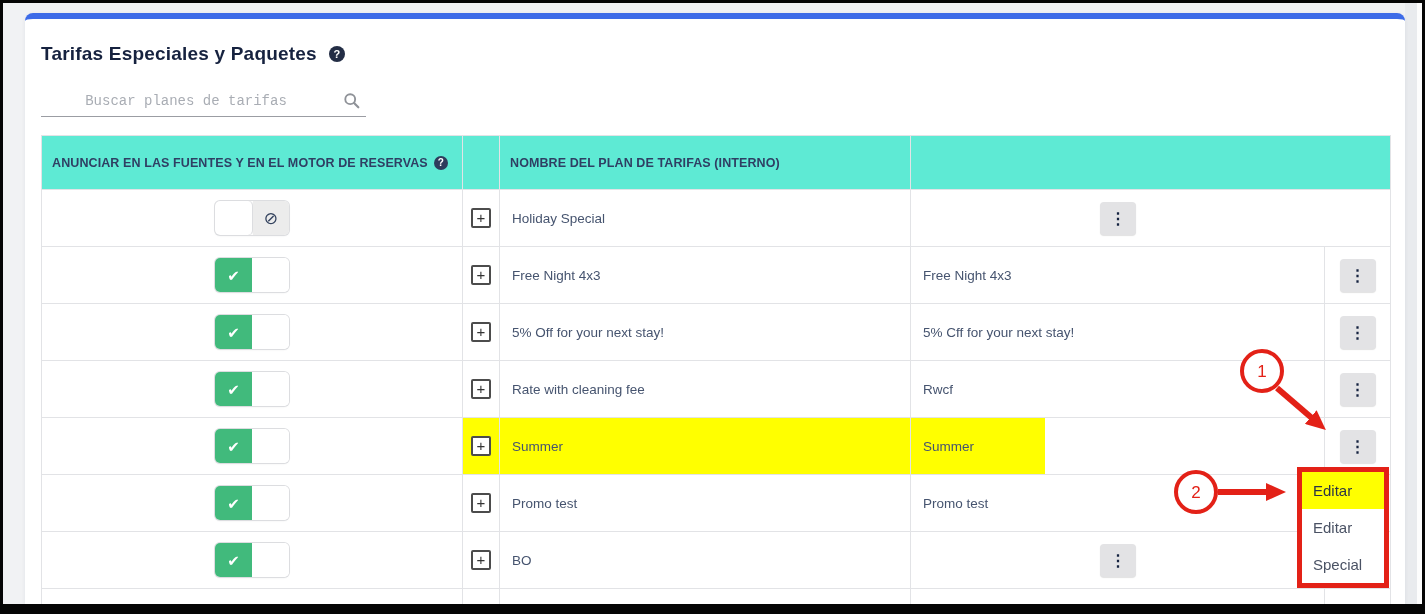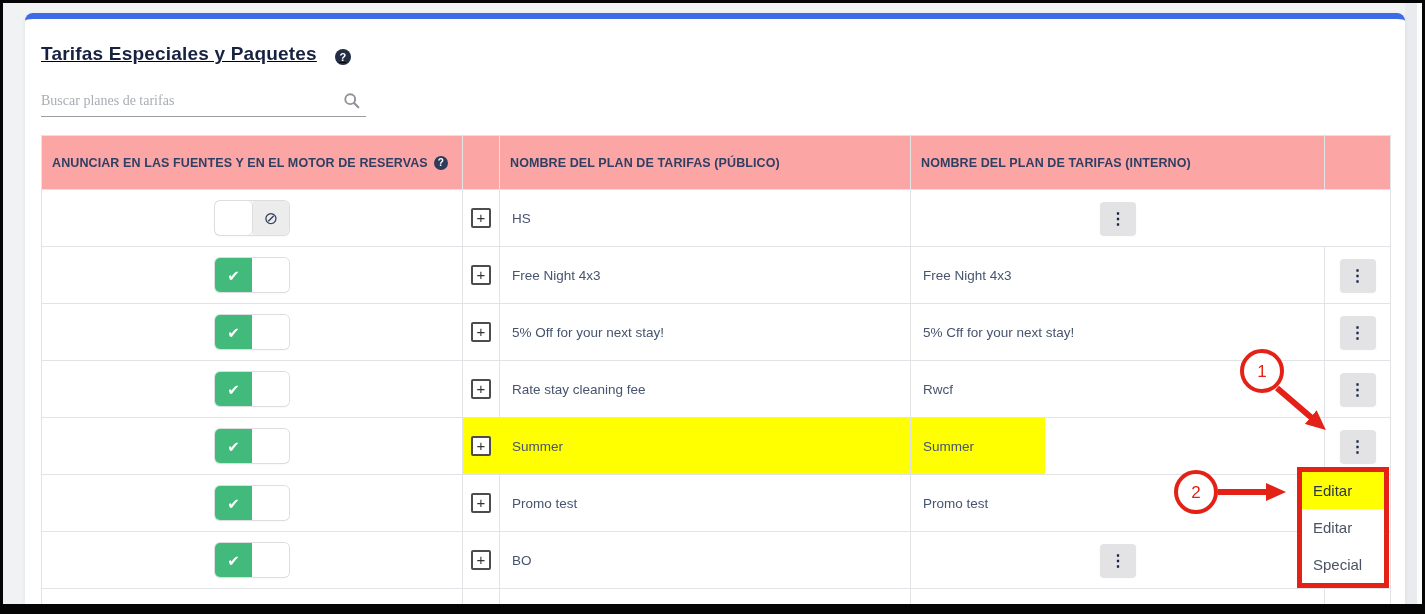--- a/index.html
+++ b/index.html
@@ -8,35 +8,35 @@
   }
   *{margin:0;padding:0;box-sizing:border-box;}
   body{font-family:"Liberation Sans","DejaVu Sans",sans-serif;background:#fff;}
   .frame{position:relative;width:1425px;height:614px;border:3px solid #050505;
     border-bottom-width:10px;background:#f1f2f4;overflow:hidden;}
   .scroll-track{position:absolute;top:0;bottom:0;right:5px;width:12px;background:#e9ebee;}
   .window-edge{position:absolute;top:0;bottom:0;right:0;width:5px;background:#fdfdfd;}
   .card{position:absolute;left:22px;top:10px;width:1380px;height:591px;background:#fff;
     border-top:6px solid var(--accent);border-radius:8px 8px 0 0;overflow:hidden;
     box-shadow:0 1px 4px rgba(30,40,70,.07);}
-  .title-row{display:flex;align-items:flex-end;gap:18px;margin:24px 0 0 16px;text-decoration:underline;}
+  .title-row{display:flex;align-items:center;gap:12px;margin:24px 0 0 16px;}
   .page-title{font-size:19px;font-weight:700;color:var(--navy);letter-spacing:.2px;}
   .help{display:inline-flex;align-items:center;justify-content:center;width:16px;height:16px;
     border-radius:50%;background:#232d45;color:#fff;font-size:11px;font-weight:700;cursor:pointer;}
   .help.small{width:14px;height:14px;font-size:10px;background:#2e3c5c;margin-left:6px;flex:0 0 auto;}
   .search-wrap{position:relative;width:325px;margin:22px 0 0 16px;height:30px;
     border-bottom:1px solid #9b9da3;}
   .search-input{width:290px;height:28px;border:none;outline:none;font-size:14px;color:#3b82f6;
-    font-family:Liberation Serif, serif;background:transparent;}
+    font-family:Liberation Mono, monospace;background:transparent;text-align:center;}
   .search-input::placeholder{color:#a9adb4;}
   .search-icon{position:absolute;right:6px;top:5px;width:17px;height:17px;}
   .rate-table{margin:18px 0 0 16px;width:1350px;border:1px solid var(--border);border-bottom:none;
     font-size:13.5px;color:var(--cell-text);}
   .thead,.trow{display:grid;grid-template-columns:421px 37px 411px 414px 65px;}
-  .thead{background:#fca5a5;height:54px;border-bottom:1px solid var(--border);}
+  .thead{background:#5eead4;height:54px;border-bottom:1px solid var(--border);}
   .th{display:flex;align-items:center;padding:0 10px;font-size:12.5px;font-weight:700;
     color:#2f3f63;letter-spacing:.1px;border-right:1px solid var(--border);white-space:nowrap;overflow:hidden;}
   .th:last-child{border-right:none;}
   .trow{height:57px;border-bottom:1px solid var(--border);background:#fff;}
   .trow.partial{height:20px;}
   .td{display:flex;align-items:center;border-right:1px solid var(--border);padding:0 10px;overflow:hidden;}
   .td:last-child{border-right:none;}
   .td.center{justify-content:center;padding:0;}
   .td.name{padding-left:12px;}
   .trow.hl .cell-expand,.trow.hl .cell-public{background:var(--yellow);}
@@ -91,38 +91,37 @@
       </svg>
     </div>
 
     <div class="rate-table">
       <div class="thead">
         <div class="th">
           <span>ANUNCIAR EN LAS FUENTES Y EN EL MOTOR DE RESERVAS</span>
           <span class="help small">?</span>
         </div>
         <div class="th"></div>
-        <div class="th">NOMBRE DEL PLAN DE TARIFAS (PÚBLICO)</div>
         <div class="th">NOMBRE DEL PLAN DE TARIFAS (INTERNO)</div>
         <div class="th"></div>
       </div>
 
       <div class="trow">
         <div class="td center">
             <div class="toggle off">
               <span class="half left"></span>
               <span class="half right">
                 <span class="glyph no">⊘</span>
               </span>
             </div>
           </div>
         <div class="td center cell-expand">
             <button class="expand-btn">+</button>
           </div>
-        <div class="td name cell-internal">HS</div>
+        <div class="td name cell-public">Holiday Special</div>
         <div class="td center">
             <button class="kebab-btn">⋮</button>
           </div>
       </div>
 
       <div class="trow">
         <div class="td center">
             <div class="toggle on">
               <span class="half left">
                 <span class="glyph check">✔</span>
@@ -164,21 +163,21 @@
             <div class="toggle on">
               <span class="half left">
                 <span class="glyph check">✔</span>
               </span>
               <span class="half right"></span>
             </div>
           </div>
         <div class="td center cell-expand">
             <button class="expand-btn">+</button>
           </div>
-        <div class="td name cell-public">Rate stay cleaning fee</div>
+        <div class="td name cell-public">Rate with cleaning fee</div>
         <div class="td name cell-internal">Rwcf</div>
         <div class="td center">
             <button class="kebab-btn">⋮</button>
           </div>
       </div>
 
       <div class="trow hl">
         <div class="td center">
             <div class="toggle on">
               <span class="half left">

